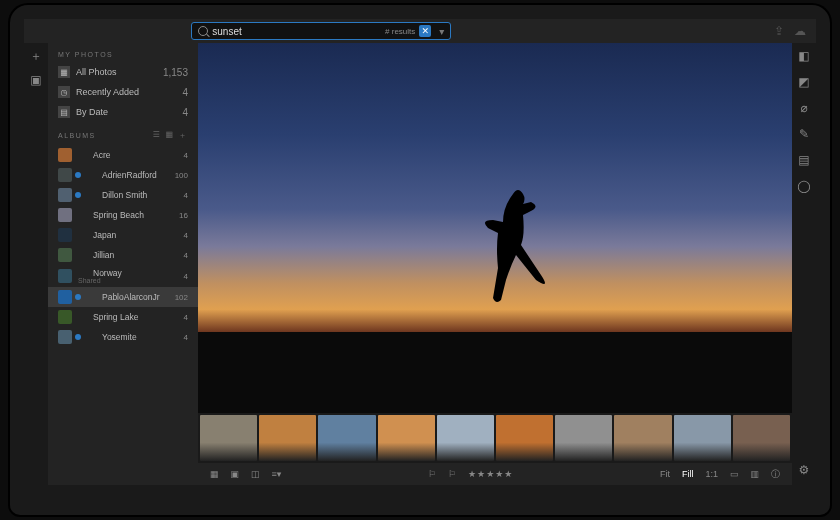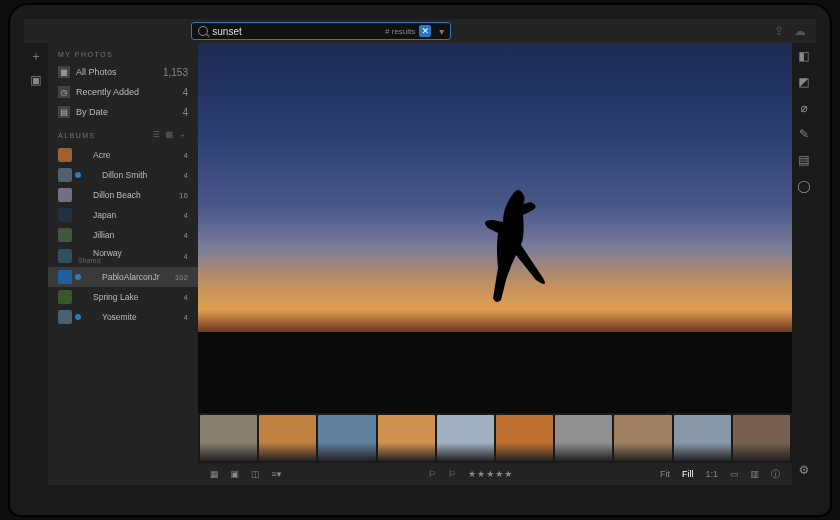--- a/index.html
+++ b/index.html
@@ -103,28 +103,34 @@
           <span>＋</span>
         </span>
       </div>
       <div class="alb-list" id="alb-list">
             <div class="alb">
               <span class="th" style="background:#a06030"></span>
               <span style="min-width:0;flex:1"><span class="nm">Acre</span></span>
               <span class="cnt">4</span>
             </div>
             <div class="alb">
+              <span class="th" style="background:#404848"></span>
+              <span class="dot"></span>
+              <span style="min-width:0;flex:1"><span class="nm">AdrienRadford</span></span>
+              <span class="cnt">100</span>
+            </div>
+            <div class="alb">
               <span class="th" style="background:#506070"></span>
               <span class="dot"></span>
               <span style="min-width:0;flex:1"><span class="nm">Dillon Smith</span></span>
               <span class="cnt">4</span>
             </div>
             <div class="alb">
               <span class="th" style="background:#707080"></span>
-              <span style="min-width:0;flex:1"><span class="nm">Dillon Beach</span></span>
+              <span style="min-width:0;flex:1"><span class="nm">Spring Beach</span></span>
               <span class="cnt">16</span>
             </div>
             <div class="alb">
               <span class="th" style="background:#203040"></span>
               <span style="min-width:0;flex:1"><span class="nm">Japan</span></span>
               <span class="cnt">4</span>
             </div>
             <div class="alb">
               <span class="th" style="background:#405840"></span>
               <span style="min-width:0;flex:1"><span class="nm">Jillian</span></span>

